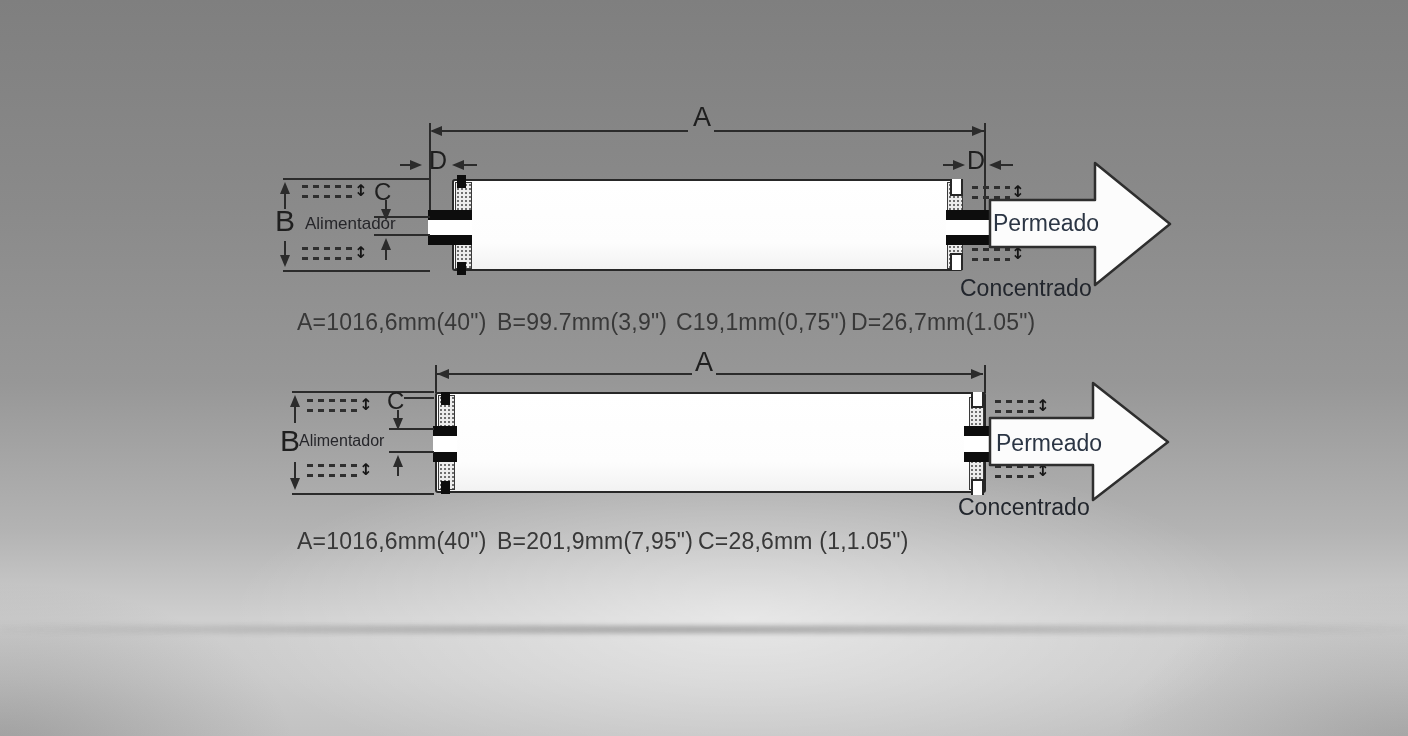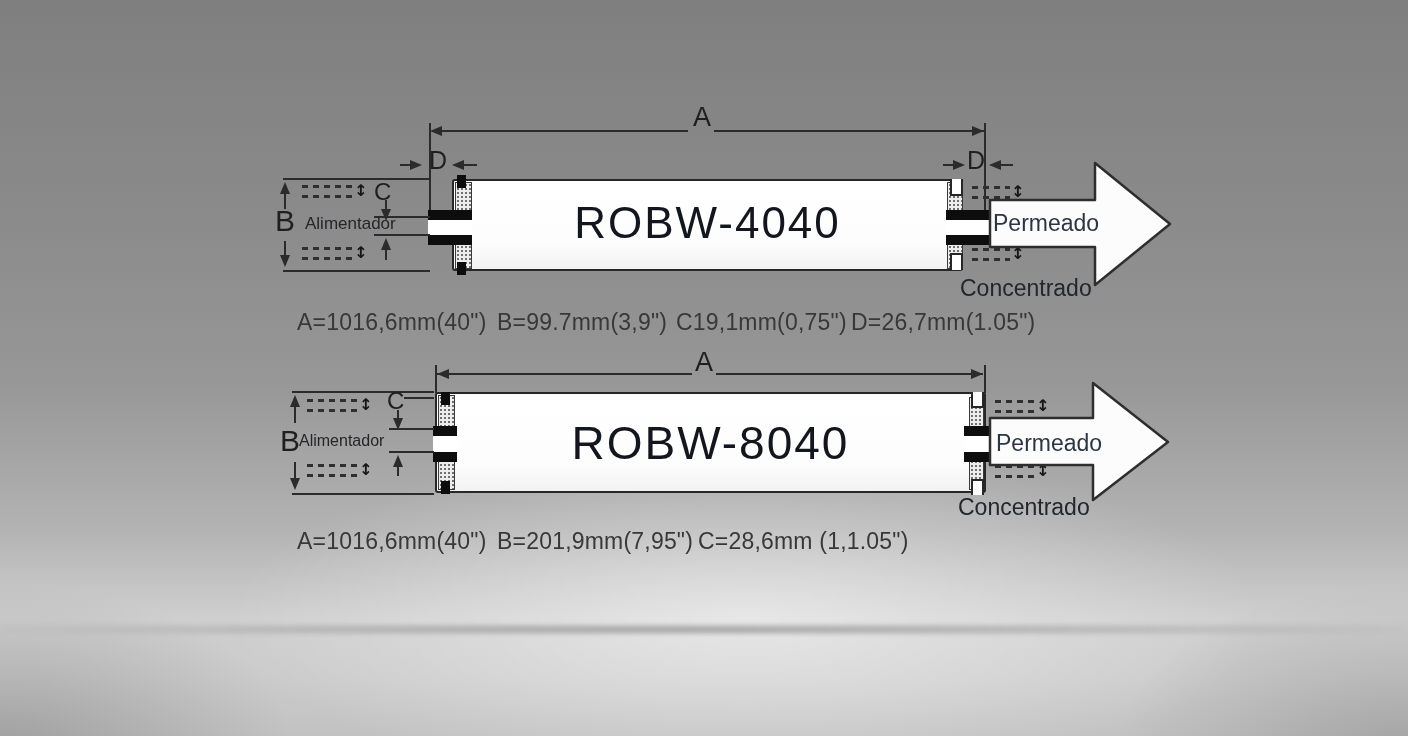--- a/index.html
+++ b/index.html
@@ -80,21 +80,20 @@
   <div class="black" style="left:428px;top:210px;width:44px;height:10px"></div>
   <div class="white" style="left:428px;top:220px;width:44px;height:15px"></div>
   <div class="black" style="left:428px;top:235px;width:44px;height:10px"></div>
   <div class="stipple" style="left:947px;top:182px;width:16px;height:29px"></div>
   <div class="stipple" style="left:947px;top:240px;width:16px;height:29px"></div>
   <div class="notch-top" style="left:950px;top:179px;width:13px;height:17px"></div>
   <div class="notch-bottom" style="left:950px;top:253px;width:13px;height:17px"></div>
   <div class="black" style="left:946px;top:210px;width:44px;height:10px"></div>
   <div class="white" style="left:946px;top:220px;width:44px;height:15px"></div>
   <div class="black" style="left:946px;top:235px;width:44px;height:10px"></div>
-  <div class="model" style="left:452px;top:201px;width:511px">ROBW-4040</div>
 
   <div class="hl" style="left:283px;top:178px;width:147px"></div>
   <div class="hl" style="left:283px;top:270px;width:147px"></div>
   <div class="tu" style="left:280px;top:182px"></div>
   <div class="vl" style="left:284px;top:193px;height:16px"></div>
   <div class="vl" style="left:284px;top:241px;height:16px"></div>
   <div class="td" style="left:280px;top:255px"></div>
   <div class="letter" style="left:275px;top:206px;font-size:30px;font-weight:300">B</div>
   <div class="small-label" style="left:305px;top:215px;font-size:17px">Alimentador</div>
   <div class="dashes" style="left:302px;top:185px;width:52px;height:13px"></div>
@@ -144,21 +143,20 @@
   <div class="black" style="left:433px;top:426px;width:24px;height:10px"></div>
   <div class="white" style="left:433px;top:436px;width:24px;height:16px"></div>
   <div class="black" style="left:433px;top:452px;width:24px;height:10px"></div>
   <div class="stipple" style="left:969px;top:397px;width:15px;height:30px"></div>
   <div class="stipple" style="left:969px;top:459px;width:15px;height:31px"></div>
   <div class="notch-top" style="left:971px;top:392px;width:13px;height:16px"></div>
   <div class="notch-bottom" style="left:971px;top:479px;width:13px;height:16px"></div>
   <div class="black" style="left:964px;top:426px;width:38px;height:10px"></div>
   <div class="white" style="left:964px;top:436px;width:38px;height:16px"></div>
   <div class="black" style="left:964px;top:452px;width:38px;height:10px"></div>
-  <div class="model" style="left:435px;top:420px;width:551px;font-size:46px">ROBW-8040</div>
 
   <div class="hl" style="left:292px;top:391px;width:142px"></div>
   <div class="hl" style="left:292px;top:493px;width:142px"></div>
   <div class="tu" style="left:290px;top:395px"></div>
   <div class="vl" style="left:294px;top:407px;height:16px"></div>
   <div class="vl" style="left:294px;top:462px;height:16px"></div>
   <div class="td" style="left:290px;top:478px"></div>
   <div class="letter" style="left:280px;top:426px;font-size:30px;font-weight:300">B</div>
   <div class="small-label" style="left:299px;top:433px;font-size:16px">Alimentador</div>
   <div class="dashes" style="left:307px;top:399px;width:52px;height:13px"></div>

